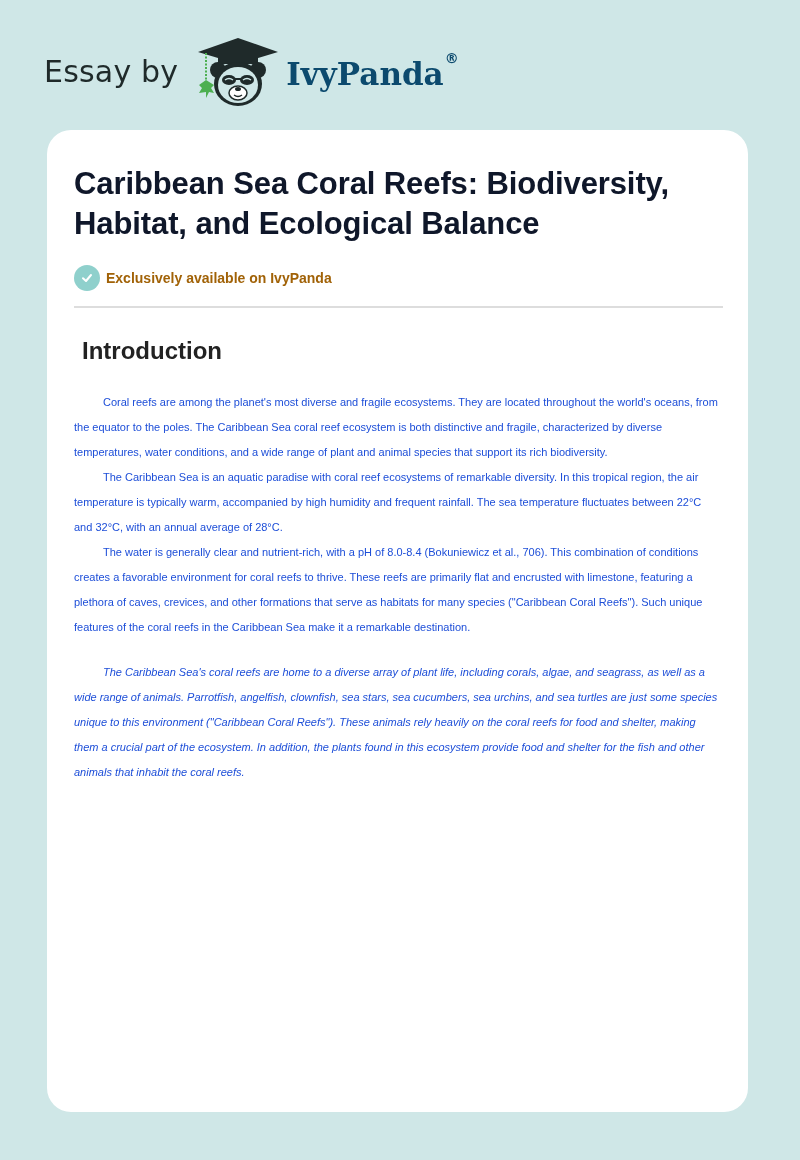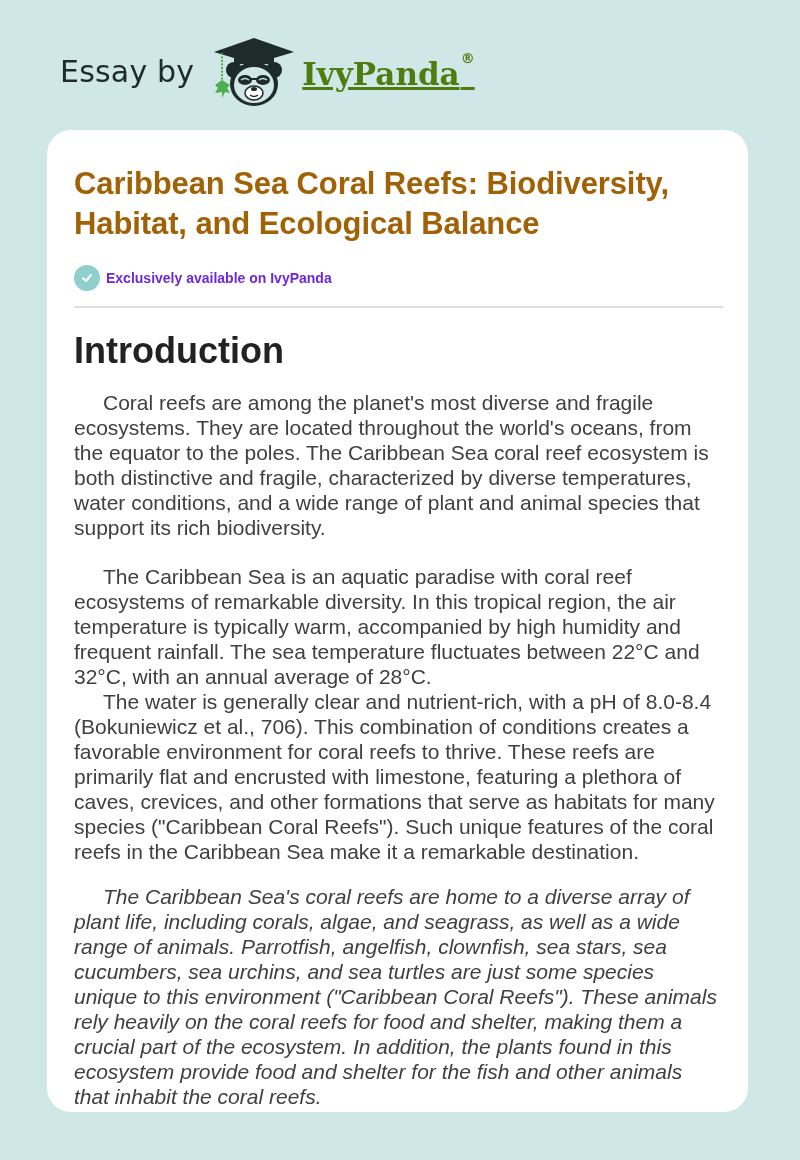--- a/index.html
+++ b/index.html
@@ -11,21 +11,21 @@
       height: 1160px;
       background: #cfe7e7;
       font-family: "Liberation Sans", sans-serif;
       color: #222;
       position: relative;
       overflow: hidden;
     }
     .brand {
       position: absolute;
       top: 36px;
-      left: 60px;
+      left: 44px;
       height: 72px;
       display: flex;
       align-items: center;
     }
     .brand-prefix {
       font-family: "DejaVu Sans", sans-serif;
       font-size: 30px;
       color: #1f2a2a;
       letter-spacing: 0.2px;
       margin-right: 18px;
@@ -33,23 +33,22 @@
     }
     .brand-logo {
       width: 84px;
       height: 72px;
       margin-right: 6px;
     }
     .brand-name {
       font-family: "DejaVu Serif", serif;
       font-weight: bold;
       font-size: 31px;
-      color: #4d7c0f;
+      color: #0c4a6e;
       margin-top: 4px;
-      text-decoration: underline;
     }
     .brand-reg {
       font-family: "DejaVu Sans", sans-serif;
       font-size: 14px;
       vertical-align: top;
       position: relative;
       top: -6px;
       margin-left: 1px;
     }
     .card {
@@ -61,21 +60,21 @@
       background: #ffffff;
       border-radius: 24px;
       box-sizing: border-box;
       padding: 34px 26px 0 27px;
     }
     .title {
       font-family: "Liberation Sans", sans-serif;
       font-weight: bold;
       font-size: 31px;
       line-height: 40px;
-      color: #a16207;
+      color: #0f172a;
       margin: 0;
       letter-spacing: -0.1px;
     }
     .badge {
       display: flex;
       align-items: center;
       margin-top: 20px;
       height: 28px;
     }
     .badge-icon {
@@ -84,50 +83,50 @@
       border-radius: 50%;
       background: #8fd0cc;
       display: flex;
       align-items: center;
       justify-content: center;
       margin-right: 6px;
     }
     .badge-label {
       font-weight: bold;
       font-size: 14px;
-      color: #6d28d9;
+      color: #a16207;
     }
     .divider {
       height: 2px;
       background: #dddddd;
       margin-top: 14px;
       width: 649px;
     }
     .h2 {
       font-weight: bold;
-      font-size: 36px;
+      font-size: 24px;
       line-height: 38px;
       color: #222;
-      margin: 0;
+      margin: 8px;
     }
     .h2.intro {
       margin-top: 24px;
     }
     .h2.importance {
       margin-top: 22px;
     }
     .para {
-      font-size: 21px;
+      font-size: 11px;
       line-height: 25px;
-      color: #404040;
+      color: #1d4ed8;
       margin: 0;
       text-indent: 29px;
     }
     .para.p-intro { margin-top: 20px; }
-    .para.p1 { margin-top: 24px; }
+    .para.p1 { }
     .para.p2 { }
     .para.p3 { margin-top: 20px; font-style: italic; }
   </style>
 </head>
 <body>
 
 <div class="brand">
   <span class="brand-prefix">Essay by</span>
   <span class="brand-logo">
     <svg width="84" height="72" viewBox="0 0 84 72">

